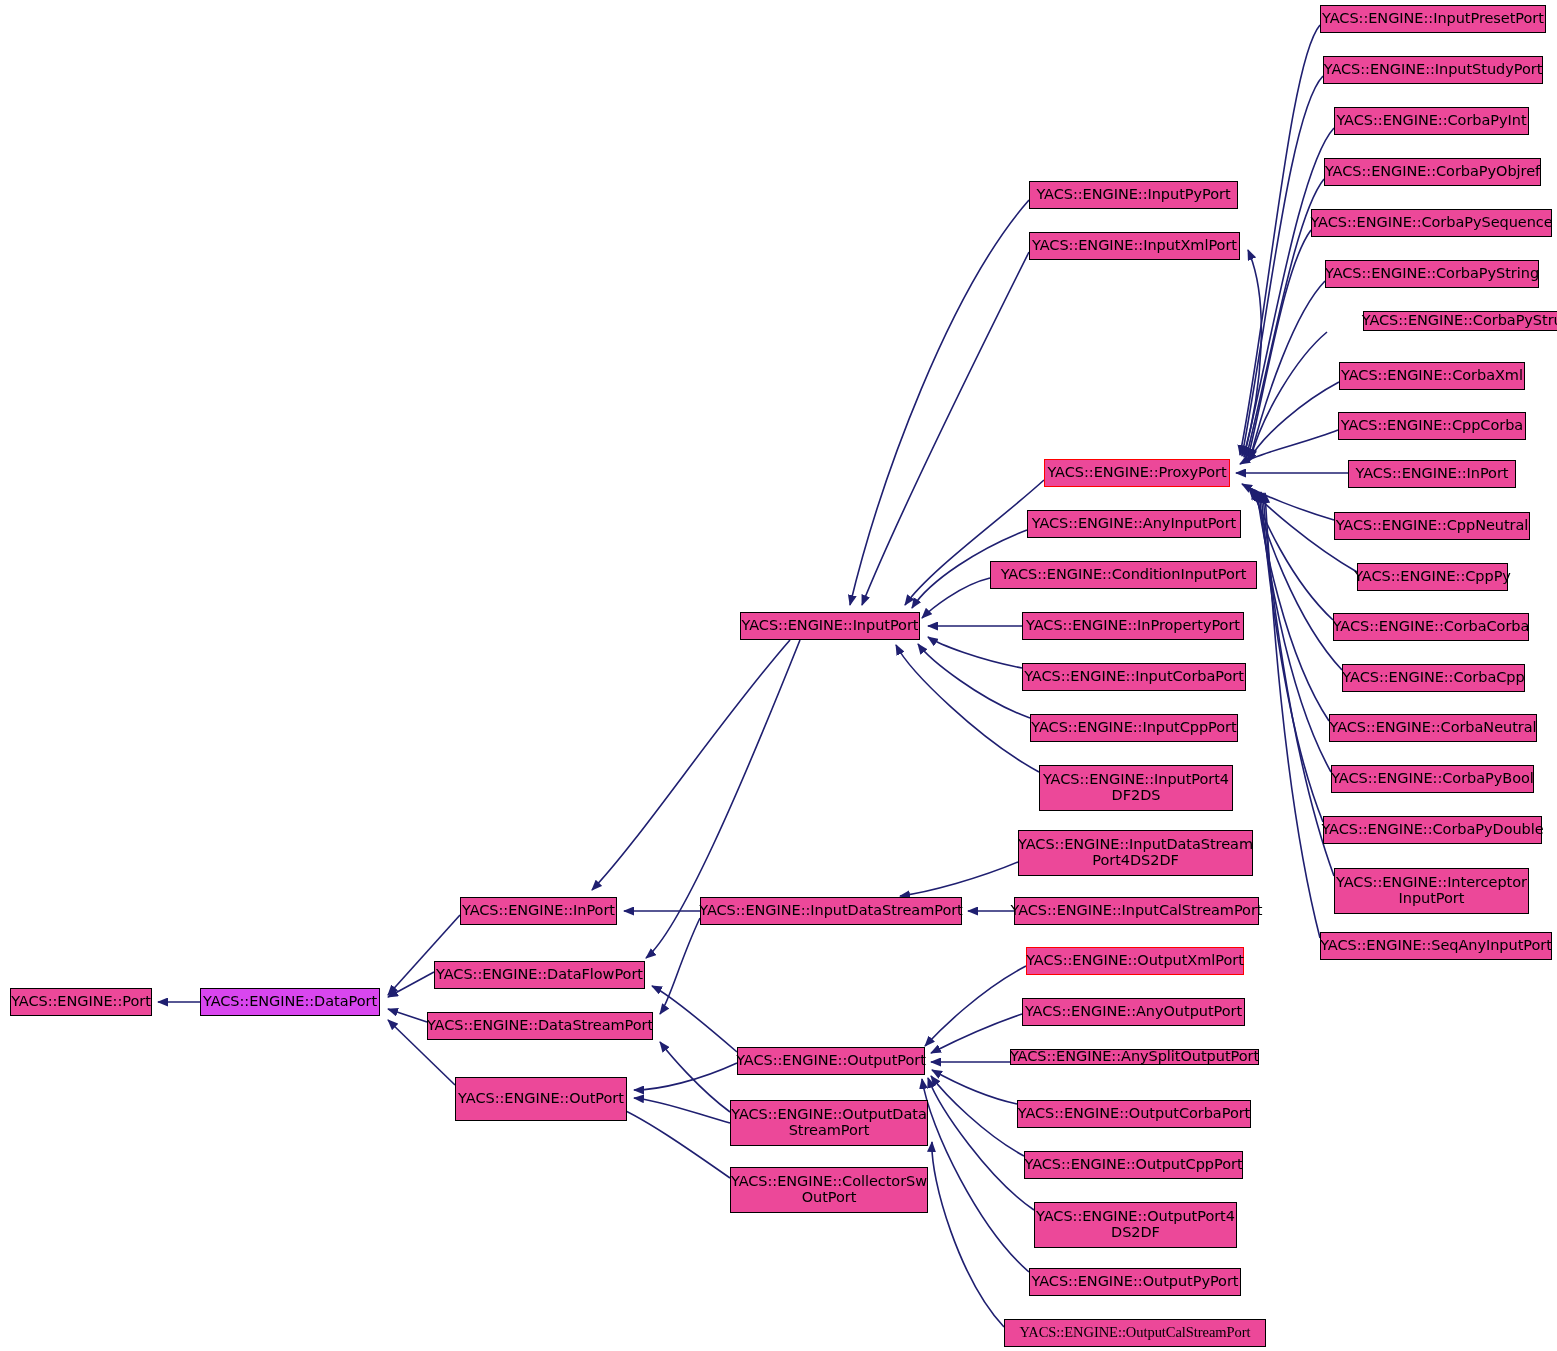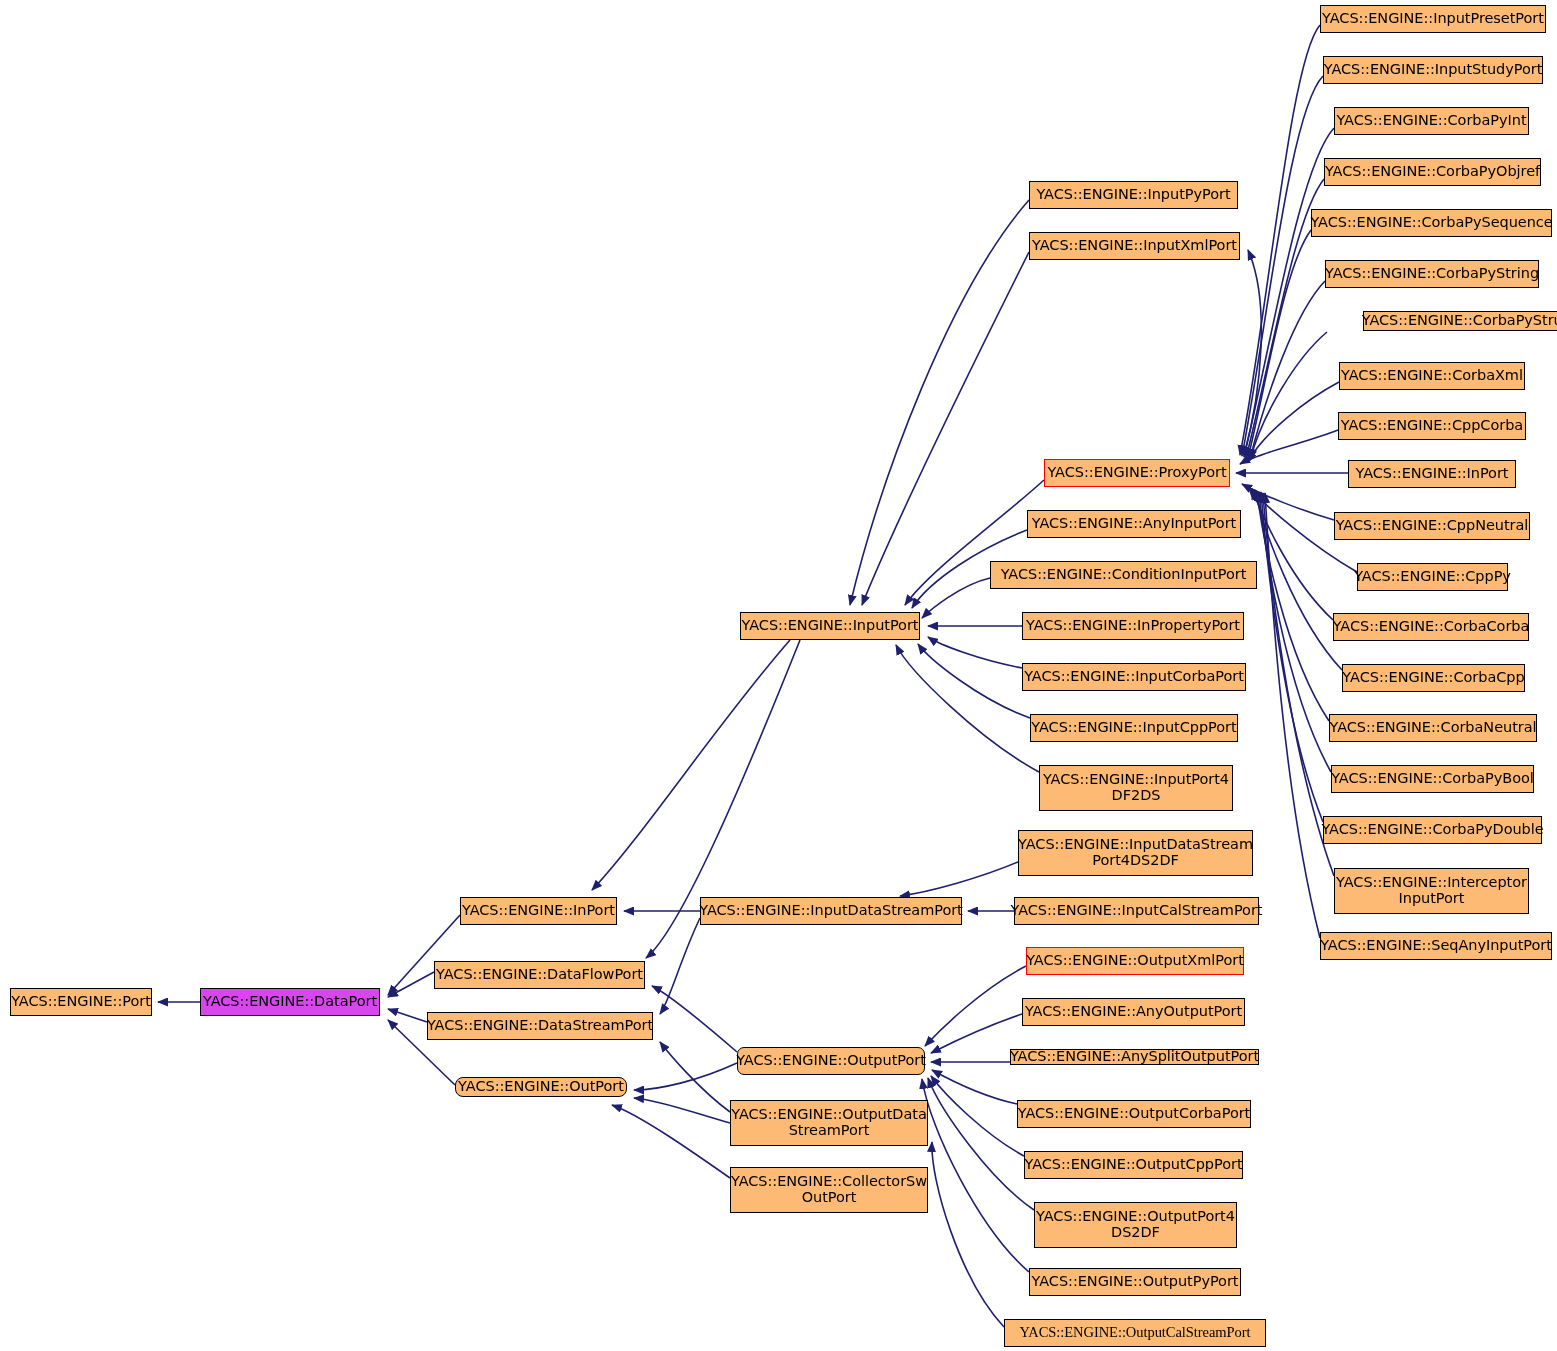--- a/index.html
+++ b/index.html
@@ -1,20 +1,20 @@
 <!DOCTYPE html>
 <html><head>
 <meta charset="utf-8">
 <style>
   html,body{margin:0;padding:0;background:#ffffff;}
   #canvas{position:relative;width:1557px;height:1351px;background:#ffffff;
           font-family:"DejaVu Sans","Liberation Sans",sans-serif;}
   #edges{position:absolute;left:0;top:0;width:1557px;height:1351px;}
   .node{position:absolute;box-sizing:border-box;border:1px solid #000000;
-        background:#fdba74;display:flex;align-items:center;justify-content:center;
+        background:#ec4899;display:flex;align-items:center;justify-content:center;
         text-align:center;font-size:14.5px;color:#000000;line-height:1.08;
         white-space:pre-line;letter-spacing:-0.05px;}
   .node.hl{background:#d946ef;border:1px solid #000000;}
   .node.red{border:1px solid #ff0000;}
   .node span{pointer-events:none;}
 </style>
 </head>
 <body>
 
 <div id="canvas">
@@ -78,24 +78,24 @@
         <path d="M1334,876 C1288,750 1268,565 1263,493" stroke="#1f1f70" fill="none" stroke-width="1.6" marker-end="url(#arrowhead)"></path>
         <path d="M1320,938 C1282,790 1270,575 1265,493" stroke="#1f1f70" fill="none" stroke-width="1.6" marker-end="url(#arrowhead)"></path>
         <path d="M1244,455 C1262,390 1270,300 1248,250" stroke="#1f1f70" fill="none" stroke-width="1.6" marker-end="url(#arrowhead)"></path>
       </g>
   </svg>
 <div class="node" style="left: 10px; top: 988px; width: 142px; height: 28px;"><span>YACS::ENGINE::Port</span></div>
     <div class="node hl" style="left: 200px; top: 988px; width: 180px; height: 28px;"><span>YACS::ENGINE::DataPort</span></div>
     <div class="node" style="left: 460px; top: 897px; width: 157px; height: 28px;"><span>YACS::ENGINE::InPort</span></div>
     <div class="node" style="left: 434px; top: 961px; width: 211px; height: 28px;"><span>YACS::ENGINE::DataFlowPort</span></div>
     <div class="node" style="left: 427px; top: 1012px; width: 226px; height: 28px;"><span>YACS::ENGINE::DataStreamPort</span></div>
-    <div class="node" style="left: 455px; top: 1077px; width: 172px; height: 20px; border-radius: 8px;"><span>YACS::ENGINE::OutPort</span></div>
+    <div class="node" style="left: 455px; top: 1077px; width: 172px; height: 44px;"><span>YACS::ENGINE::OutPort</span></div>
     <div class="node" style="left: 740px; top: 612px; width: 180px; height: 28px;"><span>YACS::ENGINE::InputPort</span></div>
     <div class="node" style="left: 700px; top: 897px; width: 262px; height: 28px;"><span>YACS::ENGINE::InputDataStreamPort</span></div>
-    <div class="node" style="left: 737px; top: 1047px; width: 188px; height: 28px; border-radius: 7px;"><span>YACS::ENGINE::OutputPort</span></div>
+    <div class="node" style="left: 737px; top: 1047px; width: 188px; height: 28px;"><span>YACS::ENGINE::OutputPort</span></div>
     <div class="node" style="left: 730px; top: 1100px; width: 198px; height: 46px;"><span>YACS::ENGINE::OutputData
 StreamPort</span></div>
     <div class="node" style="left: 730px; top: 1167px; width: 198px; height: 46px;"><span>YACS::ENGINE::CollectorSw
 OutPort</span></div>
     <div class="node" style="left: 1029px; top: 181px; width: 209px; height: 28px;"><span>YACS::ENGINE::InputPyPort</span></div>
     <div class="node" style="left: 1029px; top: 232px; width: 211px; height: 28px;"><span>YACS::ENGINE::InputXmlPort</span></div>
     <div class="node red" style="left: 1044px; top: 459px; width: 186px; height: 28px;"><span>YACS::ENGINE::ProxyPort</span></div>
     <div class="node" style="left: 1027px; top: 510px; width: 214px; height: 28px;"><span>YACS::ENGINE::AnyInputPort</span></div>
     <div class="node" style="left: 990px; top: 561px; width: 267px; height: 28px;"><span>YACS::ENGINE::ConditionInputPort</span></div>
     <div class="node" style="left: 1022px; top: 612px; width: 222px; height: 28px;"><span>YACS::ENGINE::InPropertyPort</span></div>

